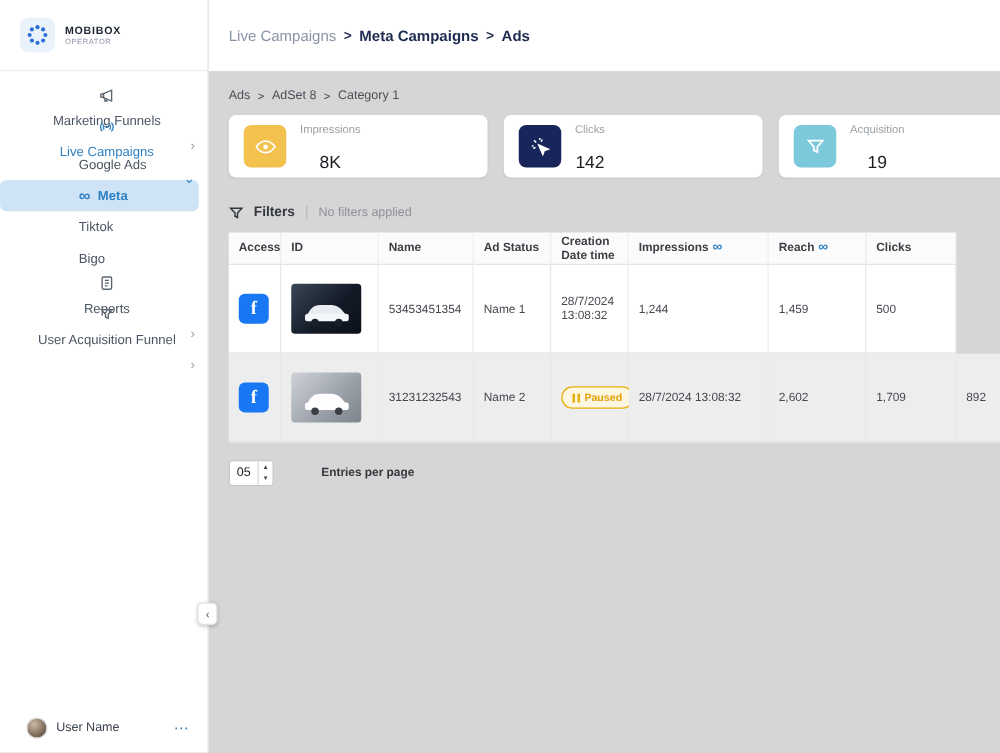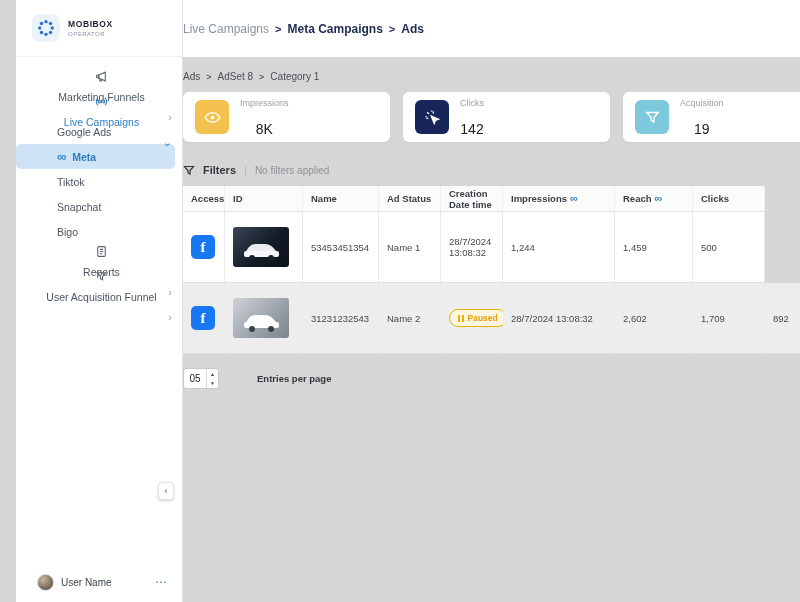--- a/index.html
+++ b/index.html
@@ -1,31 +1,31 @@
 <!DOCTYPE html>
 <html><head>
 <meta charset="utf-8">
 <style>
   * { box-sizing: border-box; margin: 0; padding: 0; }
   html,body { width:800px; height:602px; overflow:hidden; font-family:"Liberation Sans", sans-serif; background:#d6d6d6; }
 
   
-  .sidebar { position:fixed; left:16px; top:0; bottom:0; width:167px; background:#fff; border-right:1px solid #e2e2e2; display:flex; flex-direction:column; z-index:5; }
+  .sidebar { position:fixed; left:0; top:0; bottom:0; width:167px; background:#fff; border-right:1px solid #e2e2e2; display:flex; flex-direction:column; z-index:5; }
   .side-header { height:57px; border-bottom:1px solid #eee; display:flex; align-items:center; padding-left:16px; gap:8px; }
   .logo-box { width:28px; height:28px; border-radius:7px; background:#eaf2fc; display:flex; align-items:center; justify-content:center; }
   .brand-name { font-size:8.5px; font-weight:bold; letter-spacing:.6px; color:#1c2430; }
   .brand-sub { font-size:6px; color:#8b94a3; letter-spacing:.5px; margin-top:2px; }
   .nav { padding-top:12px; }
   .nav-item { height:25px; display:flex; align-items:center; gap:8px; padding:0 10px 0 15px; font-size:10.5px; color:#4b5563; cursor:pointer;flex-direction:column; }
   .nav-item .chev { margin-left:auto; color:#9aa0a6; font-size:11px; }
   .nav-item.active { color:#2f80c2; }
   .nav-item.active .chev { color:#2f80c2; }
   .nav-icon { width:14px; height:14px; display:flex; align-items:center; justify-content:center; color:#5b6570; flex:0 0 14px; }
   .nav-item.active .nav-icon { color:#2f80c2; }
-  .sub-item { height:25px; display:flex; align-items:center; gap:6px; padding-left:41px; font-size:10.5px; color:#4b5563; cursor:pointer; }
+  .sub-item { height:25px; display:flex; align-items:center; gap:6px; padding-left:63px; font-size:10.5px; color:#4b5563; cursor:pointer; }
   .sub-item.selected { background:#cfe3f7; color:#2f80c2; border-radius:5px; margin-right:7px; font-weight:bold; }
   .meta-inf { font-size:13px; font-weight:bold; color:#2f80c2; line-height:1; }
   .side-spacer { flex:1; }
   .user-row { display:flex; align-items:center; gap:7px; padding:0 14px 0 21px; height:40px; }
   .avatar { width:17px; height:17px; border-radius:50%; background:radial-gradient(circle at 35% 30%, #cdb9a5, #7e6d5c 60%, #4e4339); border:1px solid #d9d9d9; }
   .user-name { font-size:10px; color:#3c4450; }
   .user-menu { margin-left:auto; color:#2f80c2; font-size:12px; letter-spacing:1px; cursor:pointer; }
   .collapse-btn { position:fixed; left:158px; top:482px; width:16px; height:18px; background:#fff; border:1px solid #e3e3e3; border-radius:4px; box-shadow:0 1px 3px rgba(0,0,0,.18); display:flex; align-items:center; justify-content:center; font-size:9px; color:#555; cursor:pointer; z-index:9; }
 
   
@@ -128,23 +128,20 @@
       <span>Google Ads</span>
     </div>
     <div class="sub-item selected">
       <span class="meta-inf">∞</span>
       <span>Meta</span>
     </div>
     <div class="sub-item">
       <span>Tiktok</span>
     </div>
     <div class="sub-item">
-      <span>Snapchat</span>
-    </div>
-    <div class="sub-item">
       <span>Bigo</span>
     </div>
 
     <div class="nav-item">
       <span class="nav-icon">
         <svg width="13" height="13" viewBox="0 0 24 24" fill="none" stroke="currentColor" stroke-width="2">
             <rect x="5" y="3" width="14" height="18" rx="2"></rect>
             <path d="M9 8h6M9 12h6M9 16h4"></path>
           </svg>
       </span>

